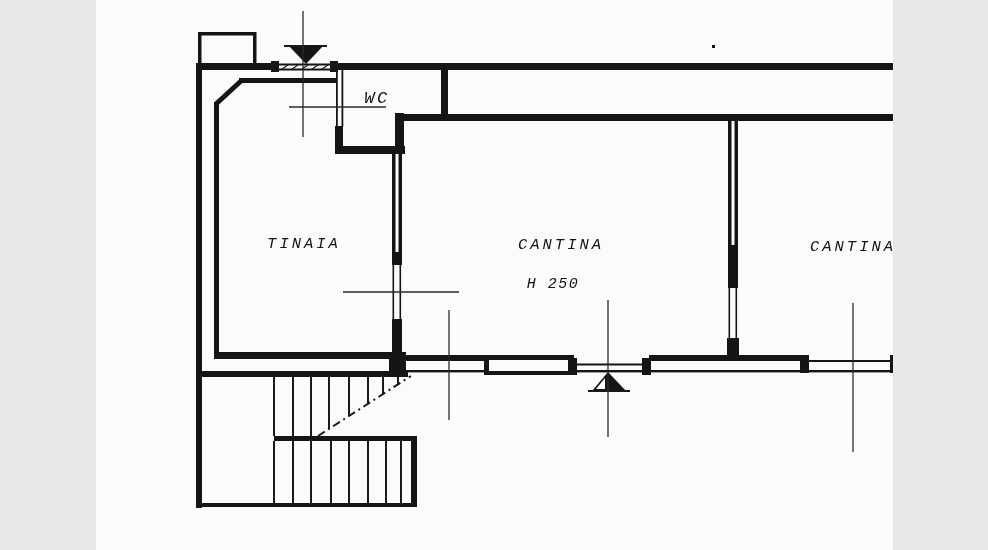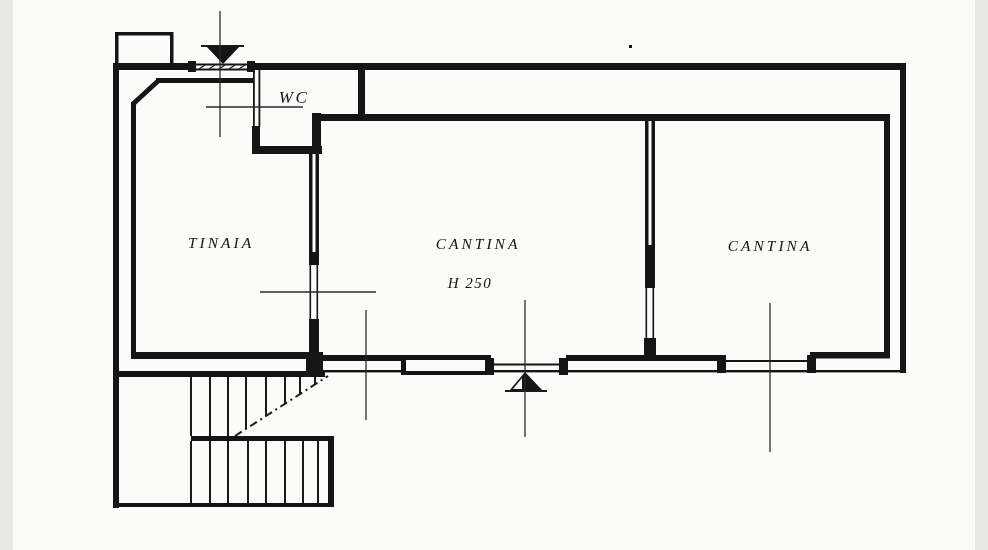--- a/index.html
+++ b/index.html
@@ -1,19 +1,19 @@
 <!DOCTYPE html>
 <html><head>
 <meta charset="utf-8">
 <style>
   html,body{margin:0;padding:0;background:#e8e8e6;}
   #stage{
-    position:relative;width:962px;height:550px;margin:0 auto;
+    position:relative;width:797px;height:550px;margin:0 auto;
     background:#fbfbfa;overflow:hidden;
-    font-family:Liberation Serif, serif;
+    font-family:Liberation Mono, monospace;
   }
   svg{position:absolute;left:0;top:0;}
   .ink{fill:#151515;}
   .paper{fill:#fbfbfa;}
   .thin{stroke:#151515;stroke-width:1.8;}
   .axis{stroke:#2a2a2a;stroke-width:1.3;}
   .step{stroke:#1a1a1a;stroke-width:2;}
   .hatch{stroke:#1a1a1a;stroke-width:1.1;}
   .room-label{
     font-style:italic;font-size:15.5px;letter-spacing:3px;fill:#141414;

